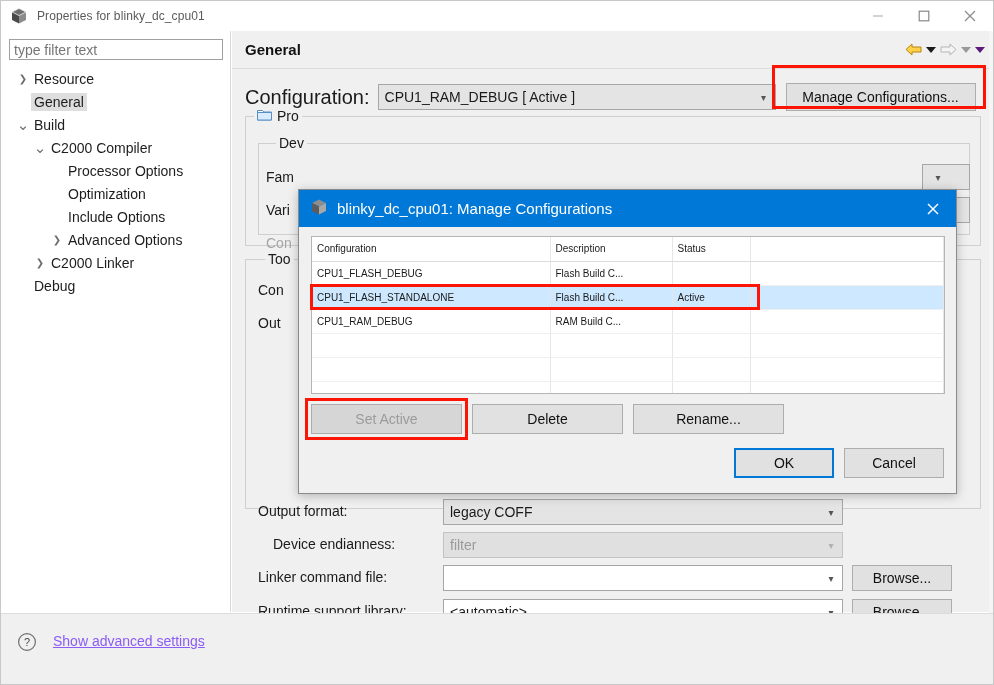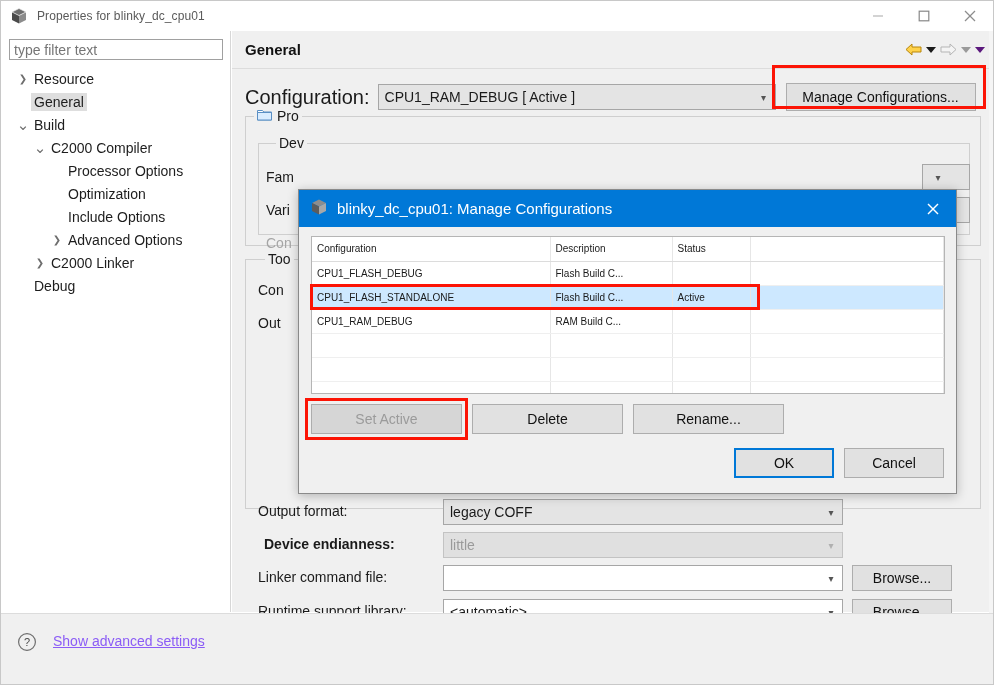--- a/index.html
+++ b/index.html
@@ -474,23 +474,23 @@
       <div class="group-title" style="left:22px; top:220px;margin-left:11px;">Too</div>
       <div class="form-label" style="left:26px; top:251px;">Con</div>
       <div class="form-label" style="left:26px; top:284px;">Out</div>
 
       <div id="fields-container">
           <div class="form-label" style="left: 26px; top: 472px;">Output format:</div>
           <div class="combo " style="position: absolute; left: 211px; top: 468px; width: 400px;">
             <span class="val">legacy COFF</span>
             <span class="arrow">▾</span>
           </div>
-          <div class="form-label" style="left: 32px; top: 505px; font-weight: bold;">Device endianness:</div>
+          <div class="form-label" style="left: 41px; top: 505px;">Device endianness:</div>
           <div class="combo disabled" style="position: absolute; left: 211px; top: 501px; width: 400px;">
-            <span class="val">little</span>
+            <span class="val">filter</span>
             <span class="arrow">▾</span>
           </div>
           <div class="form-label" style="left: 26px; top: 538px;">Linker command file:</div>
           <div class="combo white" style="position: absolute; left: 211px; top: 534px; width: 400px;">
             <span class="val"></span>
             <span class="arrow">▾</span>
           </div>
           <div class="btn browse-btn" style="position: absolute; left: 620px; top: 534px;">Browse...</div>
           <div class="form-label" style="left: 26px; top: 572px;">Runtime support library:</div>
           <div class="combo white" style="position: absolute; left: 211px; top: 568px; width: 400px;">

